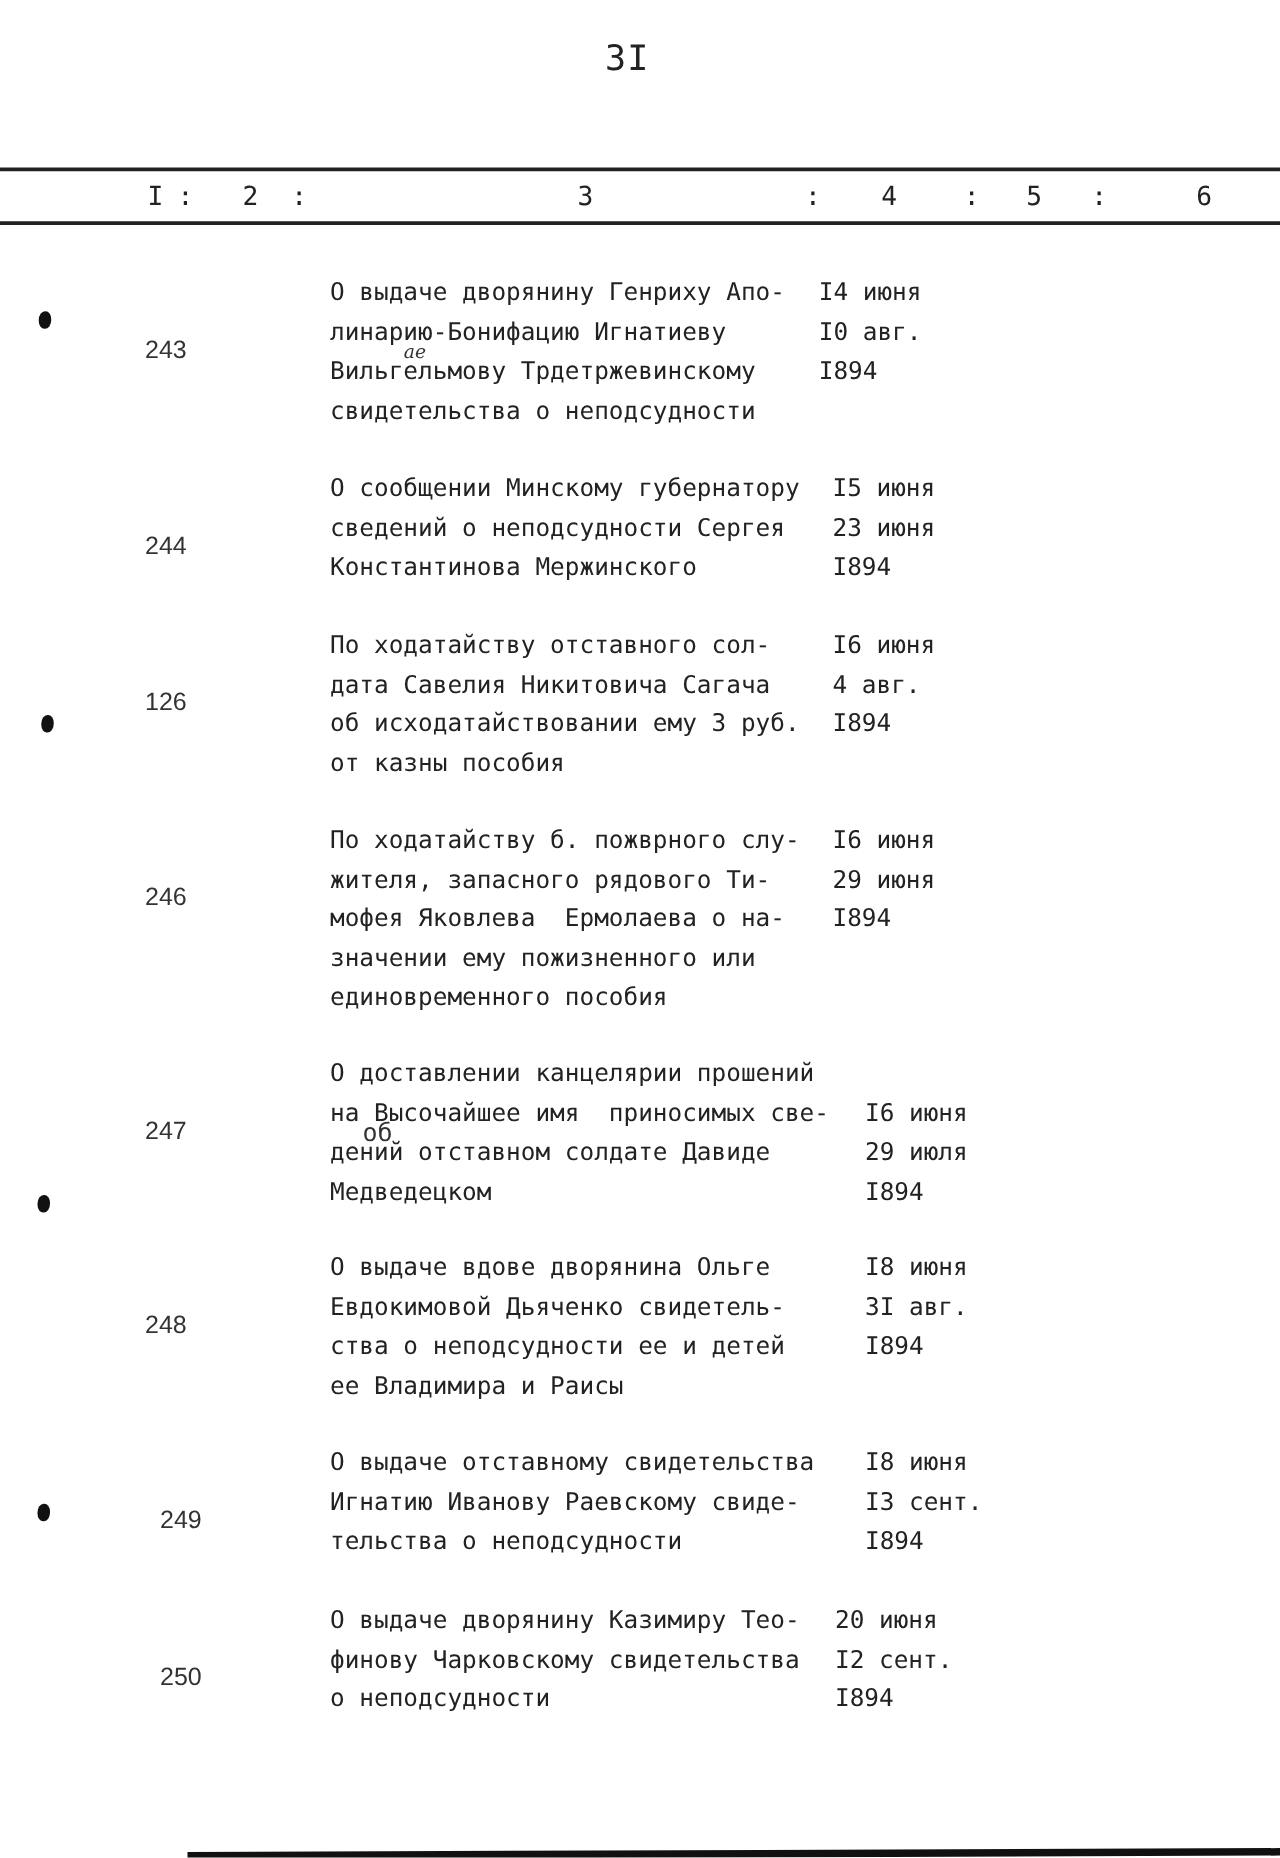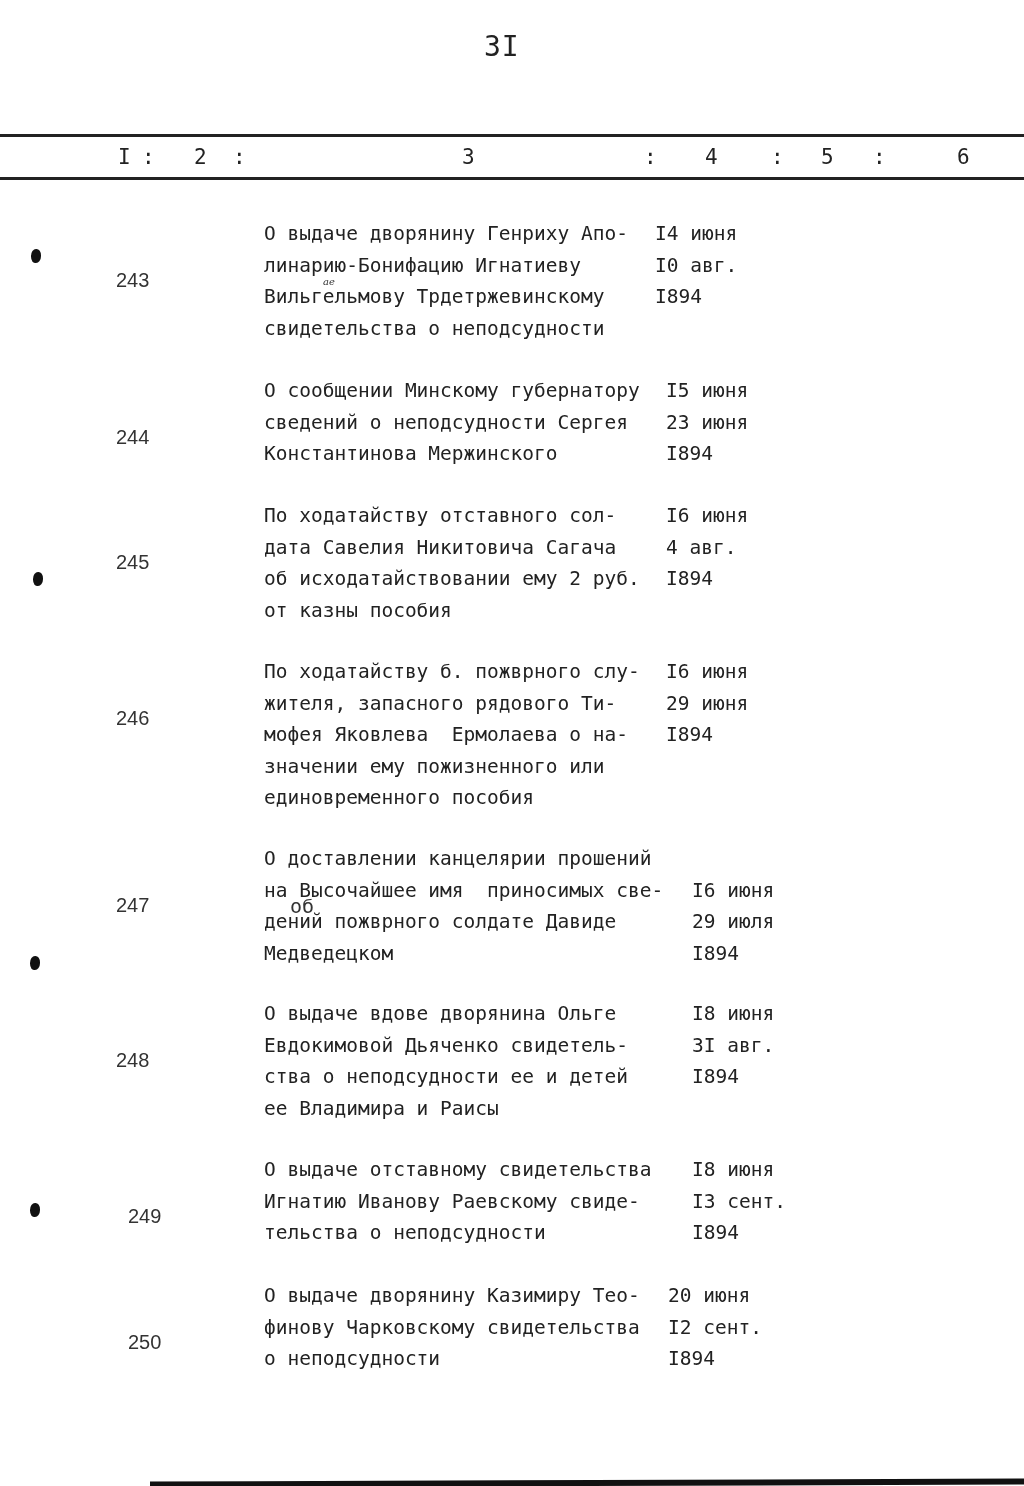--- a/index.html
+++ b/index.html
@@ -67,21 +67,21 @@
     }
     .entry .dates {
       position: absolute;
       top: 0;
       white-space: pre;
     }
     .hand {
       position: absolute;
       font-family: "DejaVu Serif", serif;
       font-style: italic;
-      font-size: 10px;
+      font-size: 15px;
       color: #333;
     }
     .punch {
       position: absolute;
       width: 10px;
       height: 14px;
       background: #111;
       border-radius: 50% 45% 50% 45%;
     }
     .bottom-rule {
@@ -133,24 +133,24 @@
     <span class="num">244</span>
     <span class="desc">О сообщении Минскому губернатору
 сведений о неподсудности Сергея
 Константинова Мержинского</span>
     <span class="dates" style="left:666px">I5 июня
 23 июня
 I894</span>
   </div>
 
   <div class="entry" style="top:500px">
-    <span class="num">245</span>
+    <span class="num">126</span>
     <span class="desc">По ходатайству отставного сол-
 дата Савелия Никитовича Сагача
-об исходатайствовании ему 2 руб.
+об исходатайствовании ему 3 руб.
 от казны пособия</span>
     <span class="dates" style="left:666px">I6 июня
 4 авг.
 I894</span>
   </div>
 
   <div class="entry" style="top:656px">
     <span class="num">246</span>
     <span class="desc">По ходатайству б. пожврного слу-
 жителя, запасного рядового Ти-
@@ -159,21 +159,21 @@
 единовременного пособия</span>
     <span class="dates" style="left:666px">I6 июня
 29 июня
 I894</span>
   </div>
 
   <div class="entry" style="top:843px">
     <span class="num">247</span>
     <span class="desc">О доставлении канцелярии прошений
 на Высочайшее имя  приносимых све-
-дений пожврного солдате Давиде
+дений отставном солдате Давиде
 Медведецком</span>
     <span class="dates" style="left:692px">
 I6 июня
 29 июля
 I894</span>
     <span class="hand" style="left:290px; top:48px; font-style:normal; font-family:'DejaVu Sans Mono', monospace; font-size:20px">об</span>
   </div>
 
   <div class="entry" style="top:998px">
     <span class="num">248</span>

